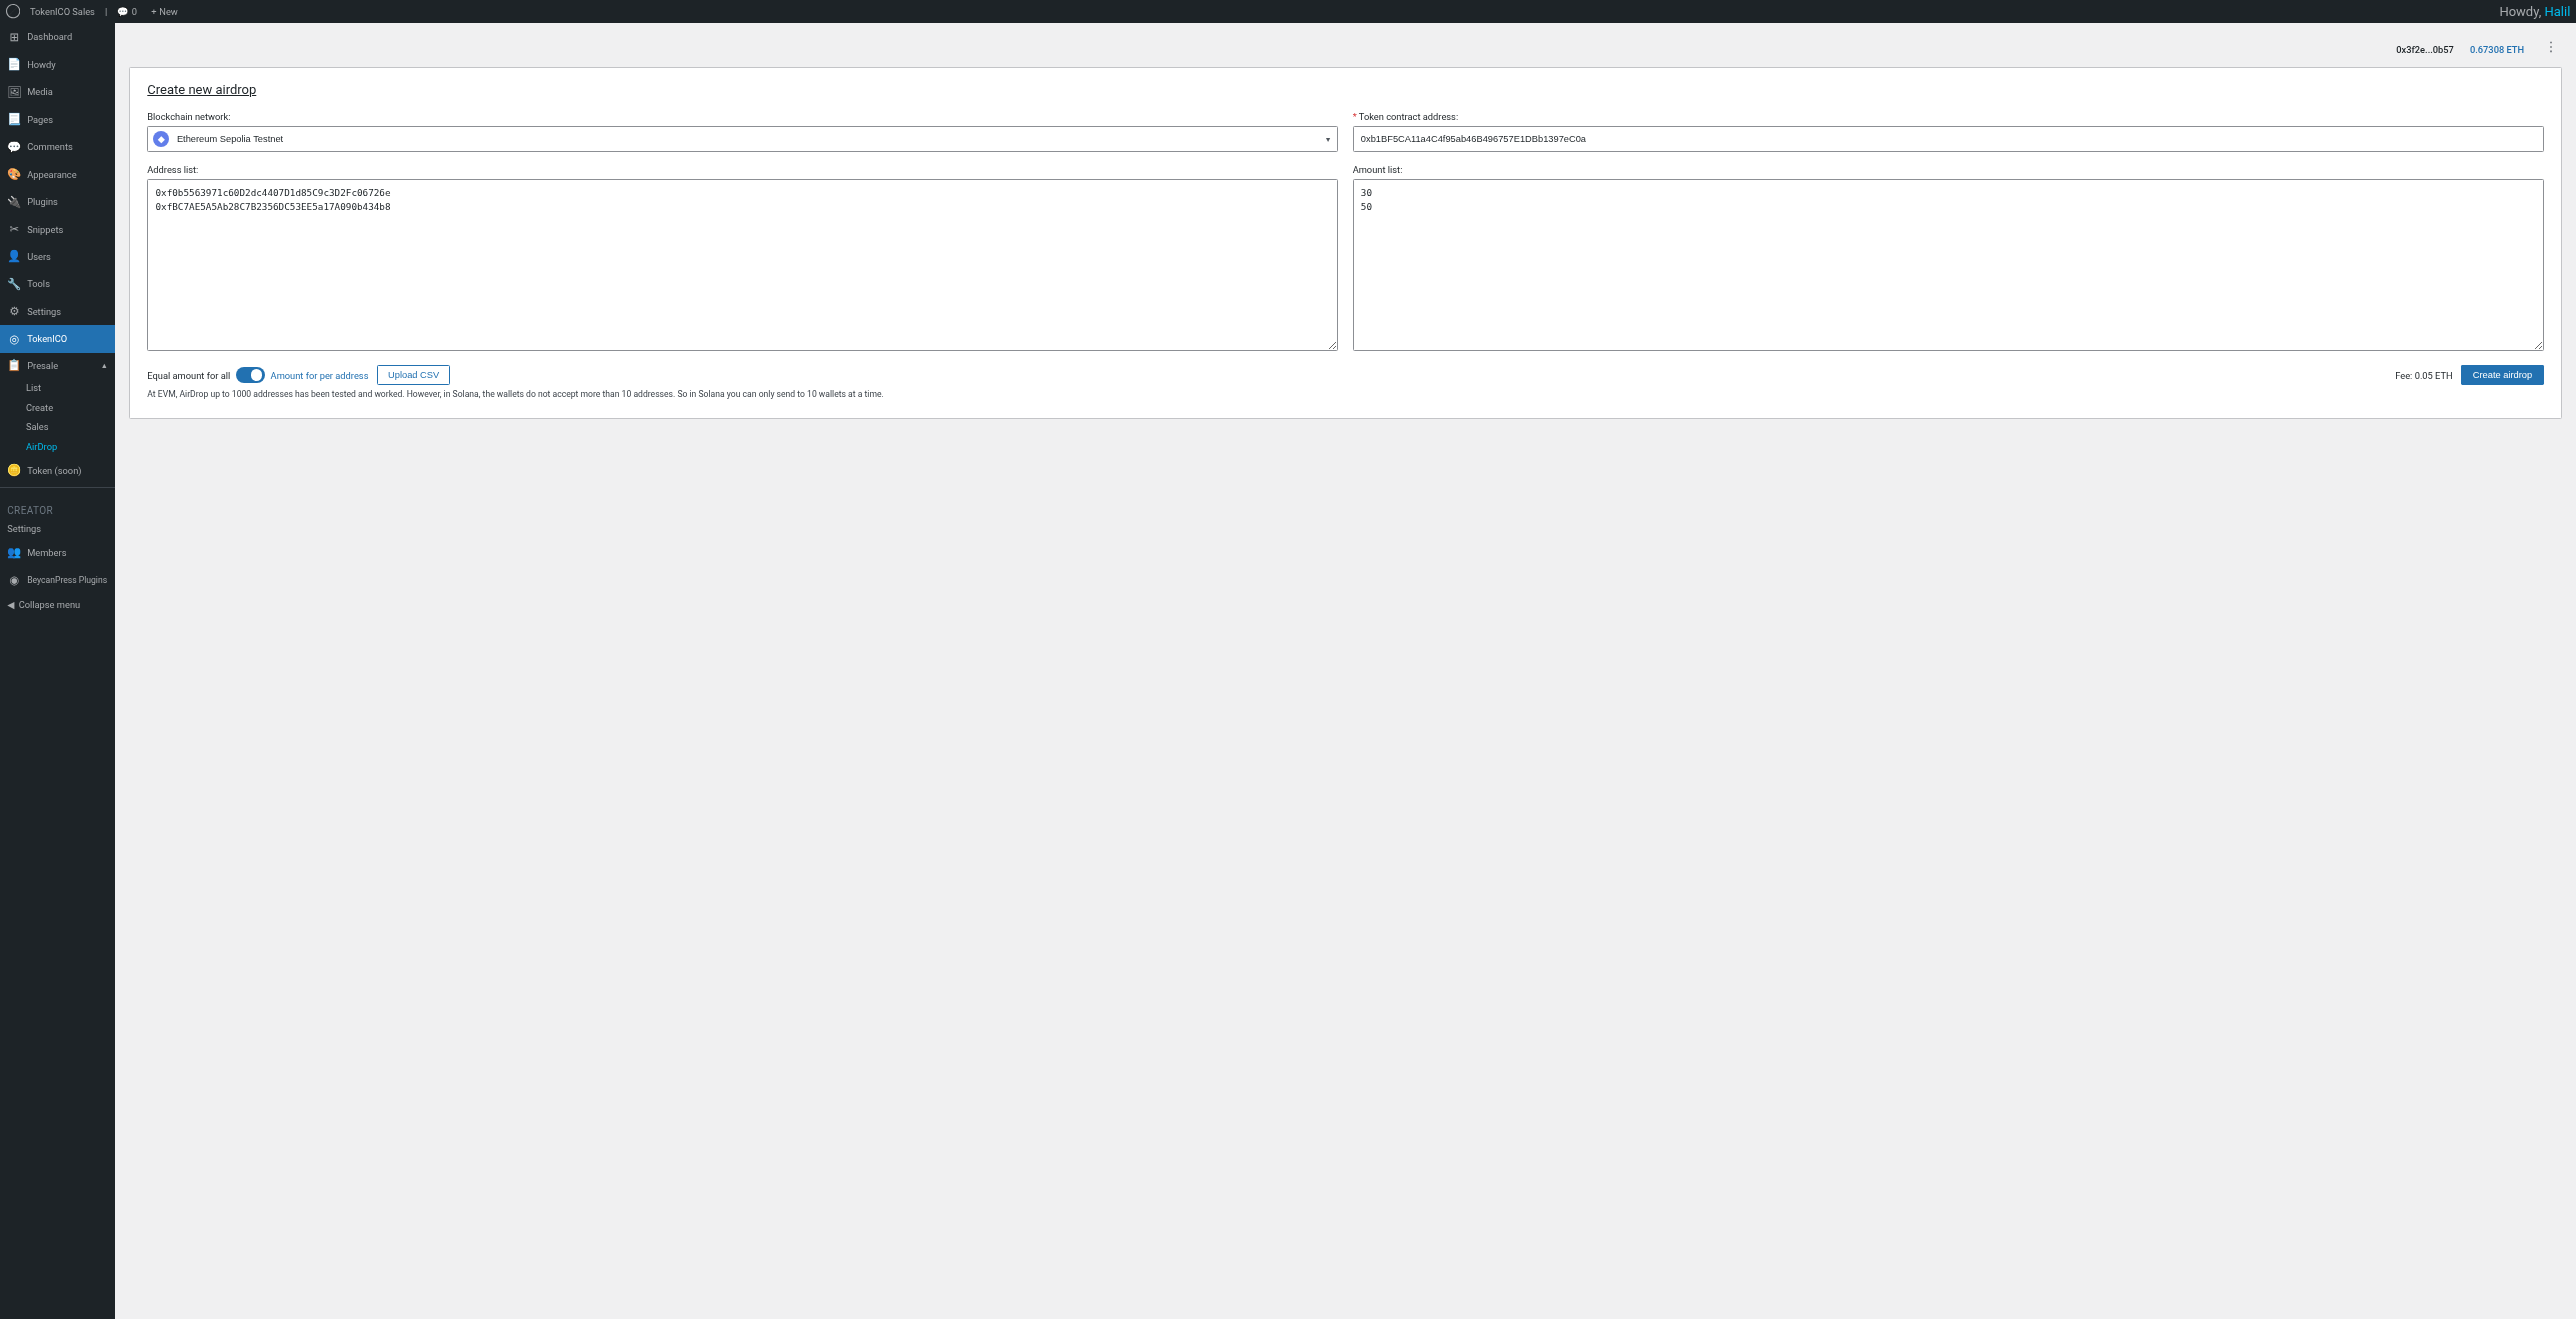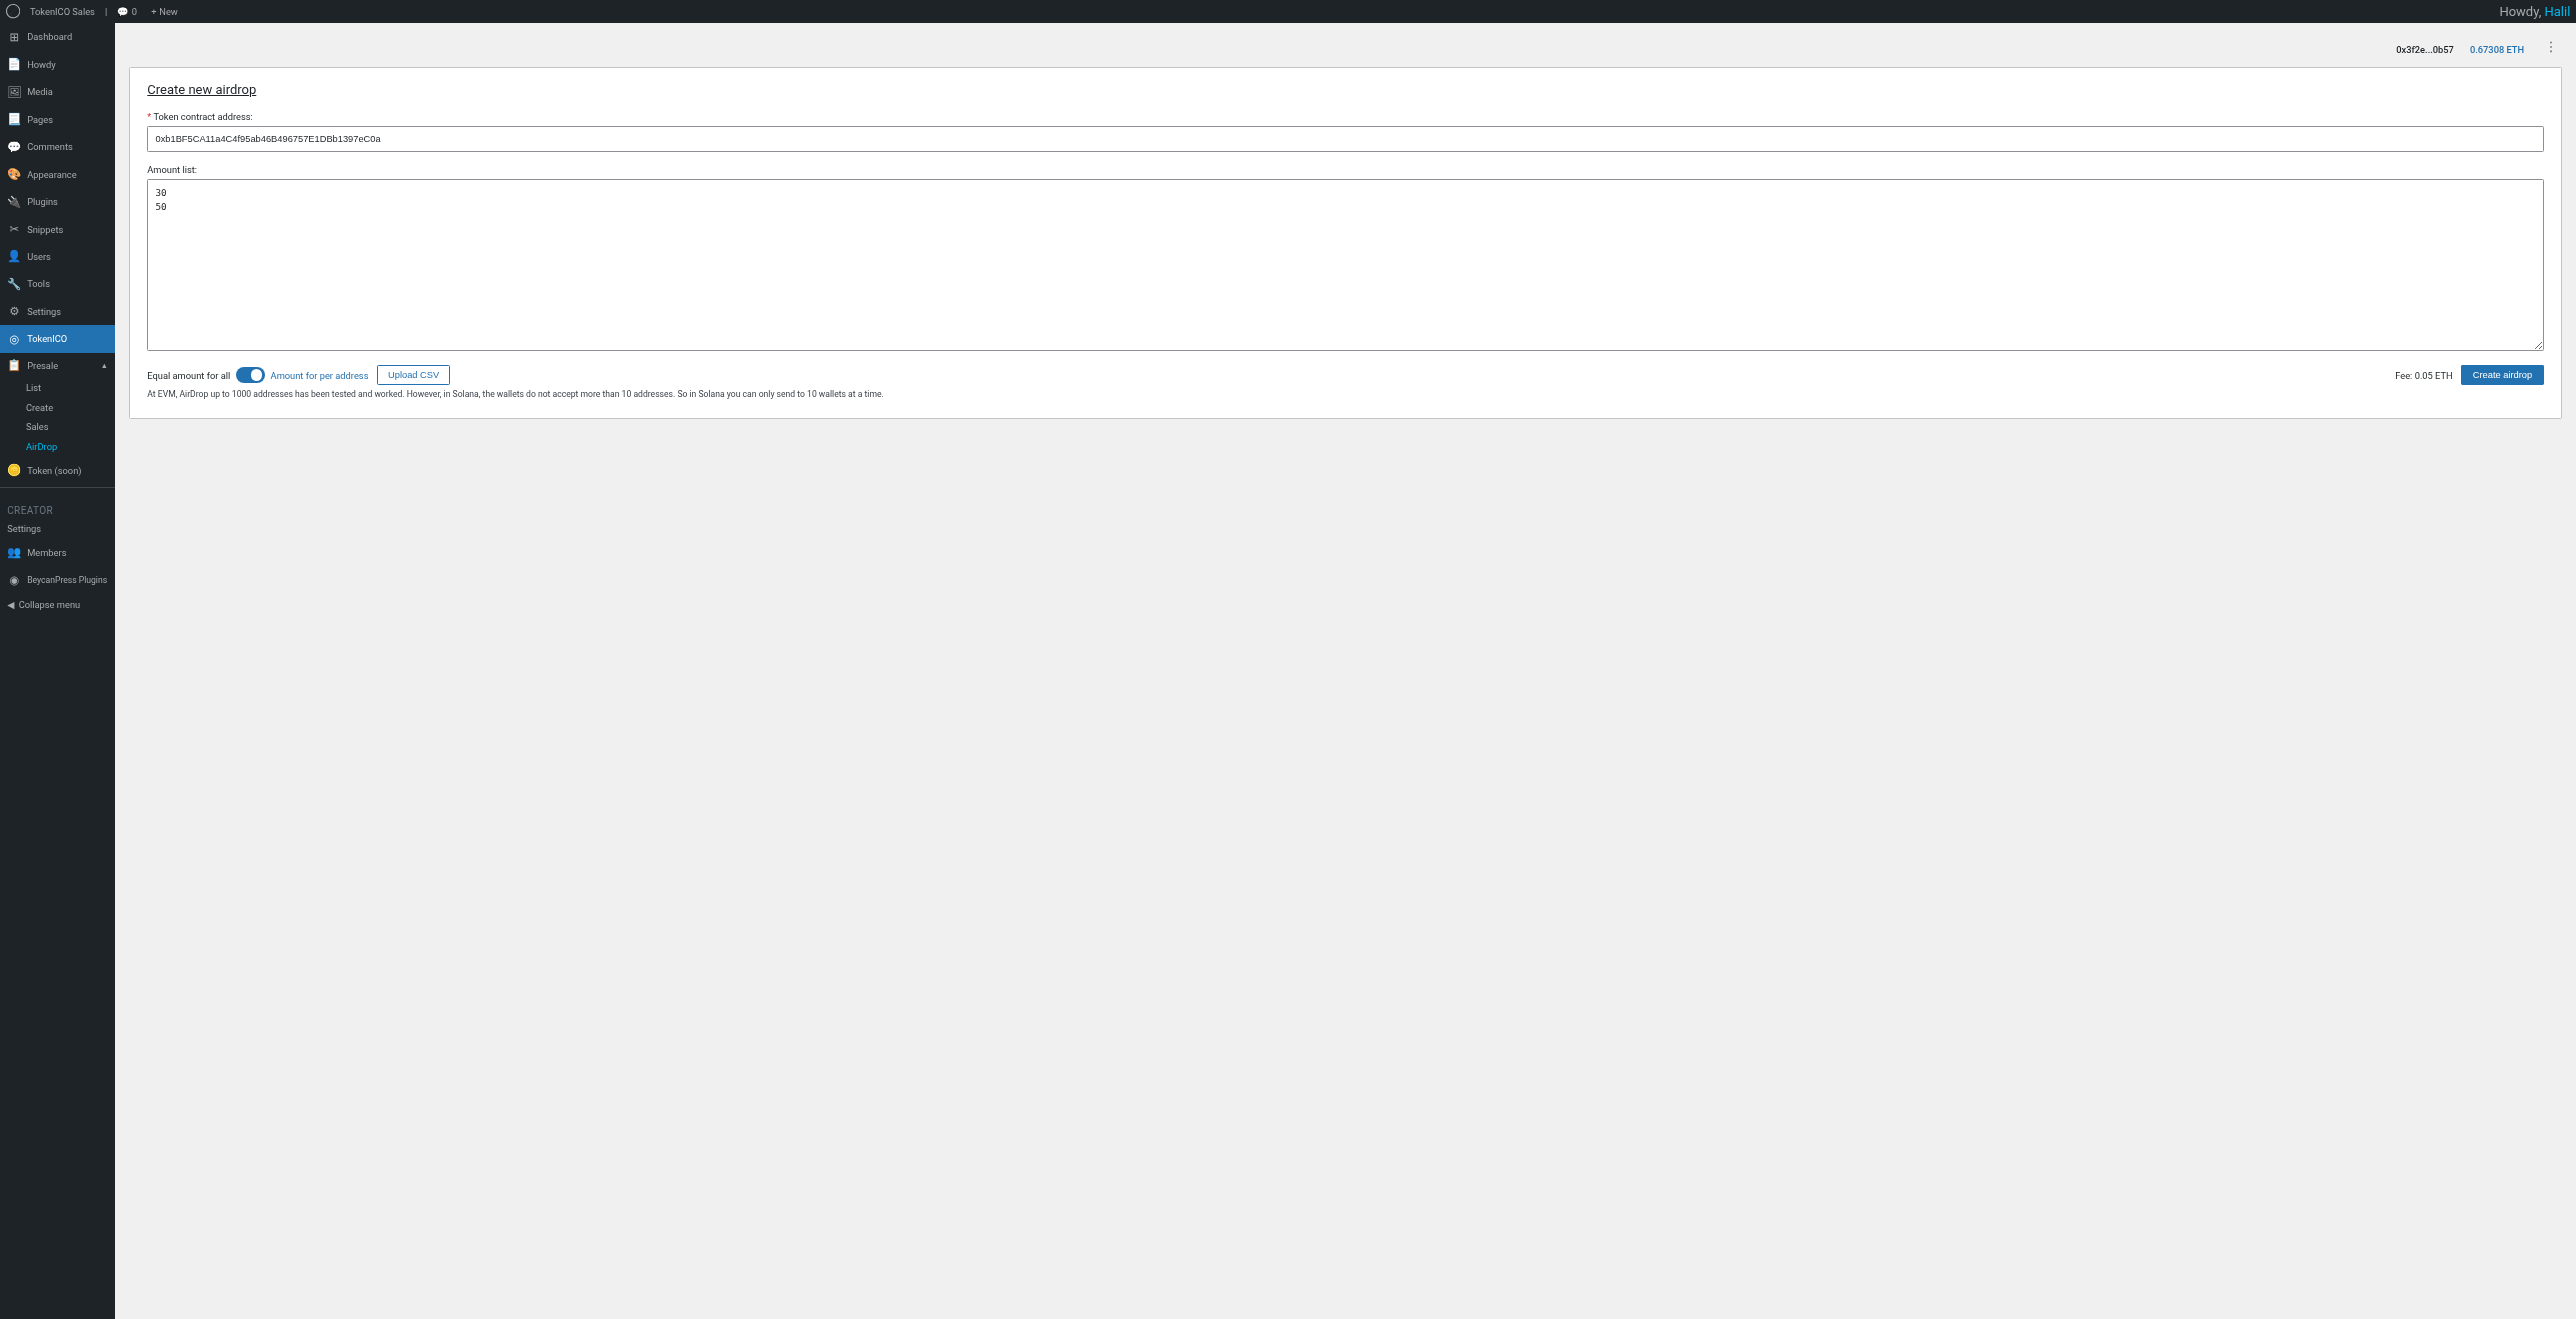--- a/index.html
+++ b/index.html
@@ -233,30 +233,49 @@
       <div class="wallet-bar">
         <span class="wallet-address">0x3f2e...0b57</span>
         <span class="wallet-balance">0.67308 ETH</span>
         <button class="wallet-menu-btn">⋮</button>
       </div>
 
       <div class="card">
         <h2 class="card-title">Create new airdrop</h2>
 
         <div class="form-row">
+          <div class="form-group">
+            <label class="form-label">Blockchain network:</label>
+            <div class="select-wrapper">
+              <div class="select-icon">
+                <div class="eth-circle">
+                  <span>◆</span>
+                </div>
+              </div>
+              <select>
+                <option>Ethereum Sepolia Testnet</option>
+              </select>
+              <span class="select-arrow">▼</span>
+            </div>
+          </div>
 
           <div class="form-group">
             <label class="form-label">
               <span style="color:#d63638;">* </span><span>Token contract address:</span>
             </label>
             <input class="form-input" type="text" value="0xb1BF5CA11a4C4f95ab46B496757E1DBb1397eC0a" style="">
           </div>
         </div>
 
         <div class="textarea-row">
+          <div class="textarea-group">
+            <label class="form-label">Address list:</label>
+            <textarea class="form-textarea" placeholder="Address list:" style="">0xf0b5563971c60D2dc4407D1d85C9c3D2Fc06726e
+0xfBC7AE5A5Ab28C7B2356DC53EE5a17A090b434b8</textarea>
+          </div>
 
           <div class="textarea-group">
             <label class="form-label">Amount list:</label>
             <textarea class="form-textarea" style="">30
 50</textarea>
           </div>
         </div>
 
         <div style="display:flex; align-items:center; gap:8.6px; margin-bottom:0;">
           <div class="toggle-wrapper">

